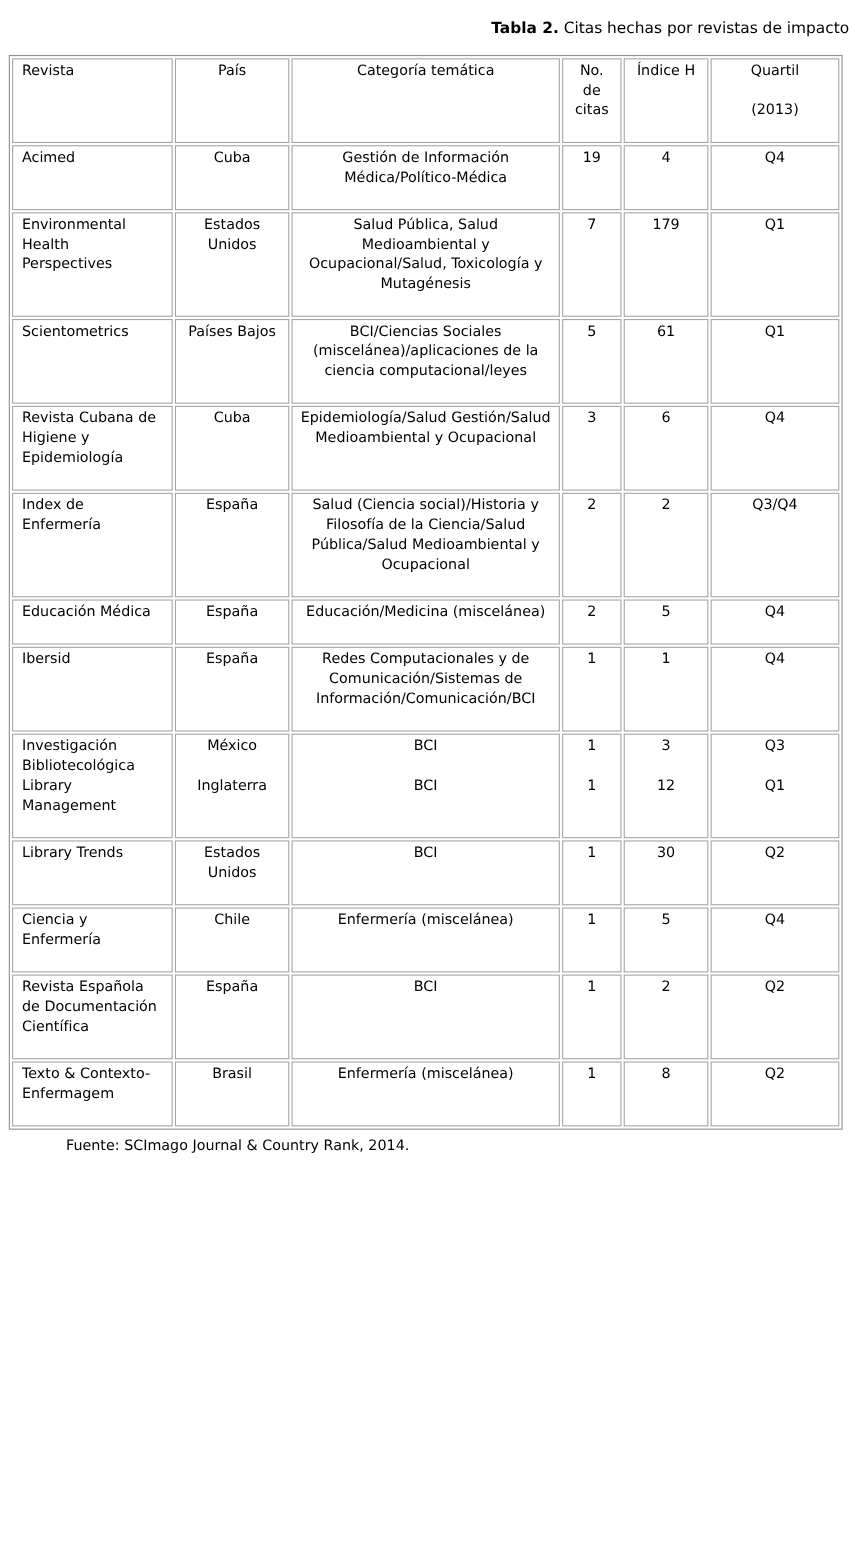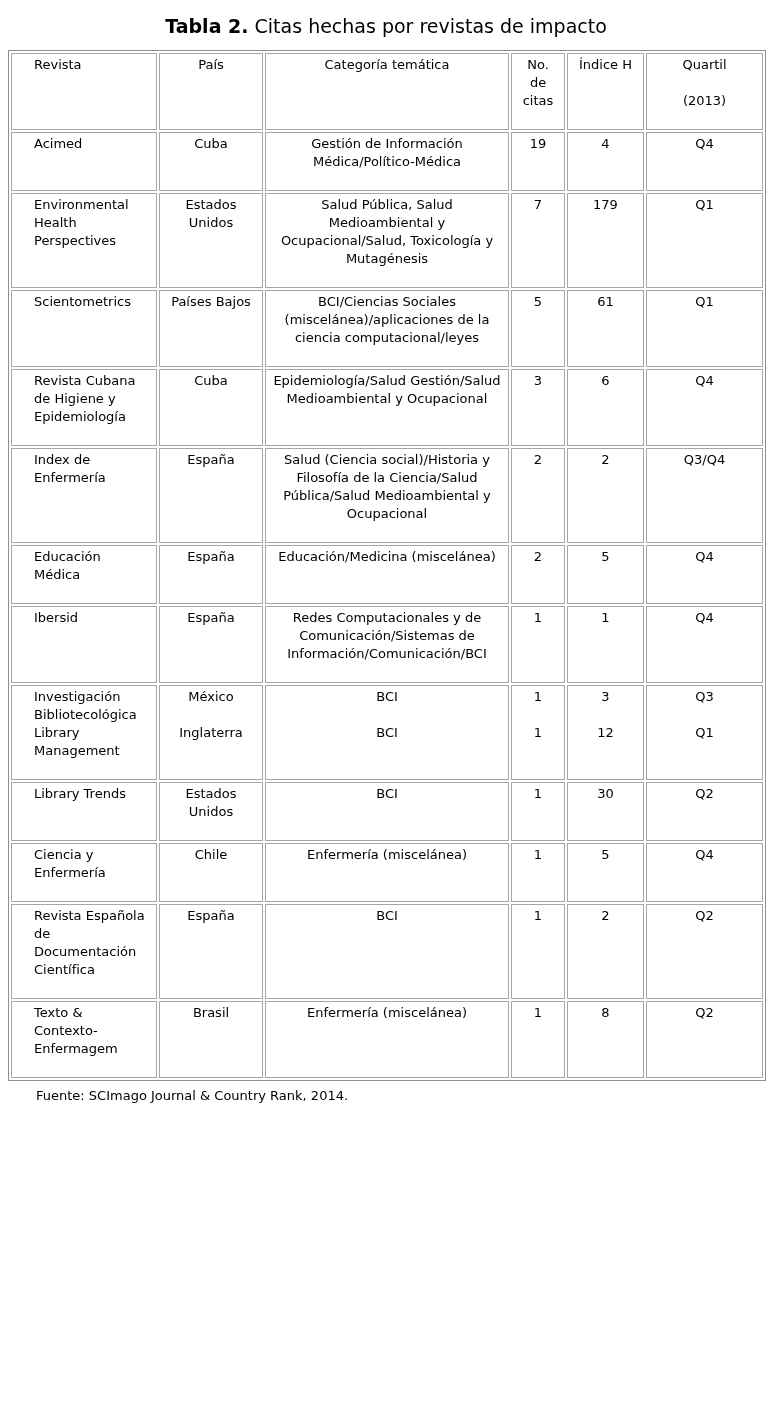--- a/index.html
+++ b/index.html
@@ -11,22 +11,22 @@
     font-size: 13px;
   }
   .page {
     width: 772px;
     min-height: 1420px;
     box-sizing: border-box;
     padding-top: 17px;
     background: #ffffff;
   }
   .table-title {
-    text-align: center;
-    font-size: 19px;
+    text-align: right;
+    font-size: 14px;
     line-height: 18px;
     margin: 0 0 15px 0;
     white-space: pre-wrap;
   }
   .table-title .bold { font-weight: bold; }
 
   table.cites {
     border-collapse: separate;
     border-spacing: 2px;
     border: 1px solid #8f8f8f;
@@ -41,25 +41,25 @@
     text-align: center;
     font-weight: normal;
     padding: 2px 6px 19px 6px;
     line-height: 18px;
     white-space: pre-line;
     overflow-wrap: break-word;
     background: #ffffff;
   }
   th.l, td.l {
     text-align: left;
-    padding-left: 22px;
+    padding-left: 8px;
     padding-right: 9px;
   }
   .fuente {
-    margin: 6px 0 0 36px;
+    margin: 6px 0 0 60px;
     line-height: 18px;
   }
 </style>
 </head>
 <body>
 
 <div class="page">
 
   <div class="table-title"><span class="bold">Tabla 2.</span><span> Citas hechas por revistas de impacto</span></div>
 

